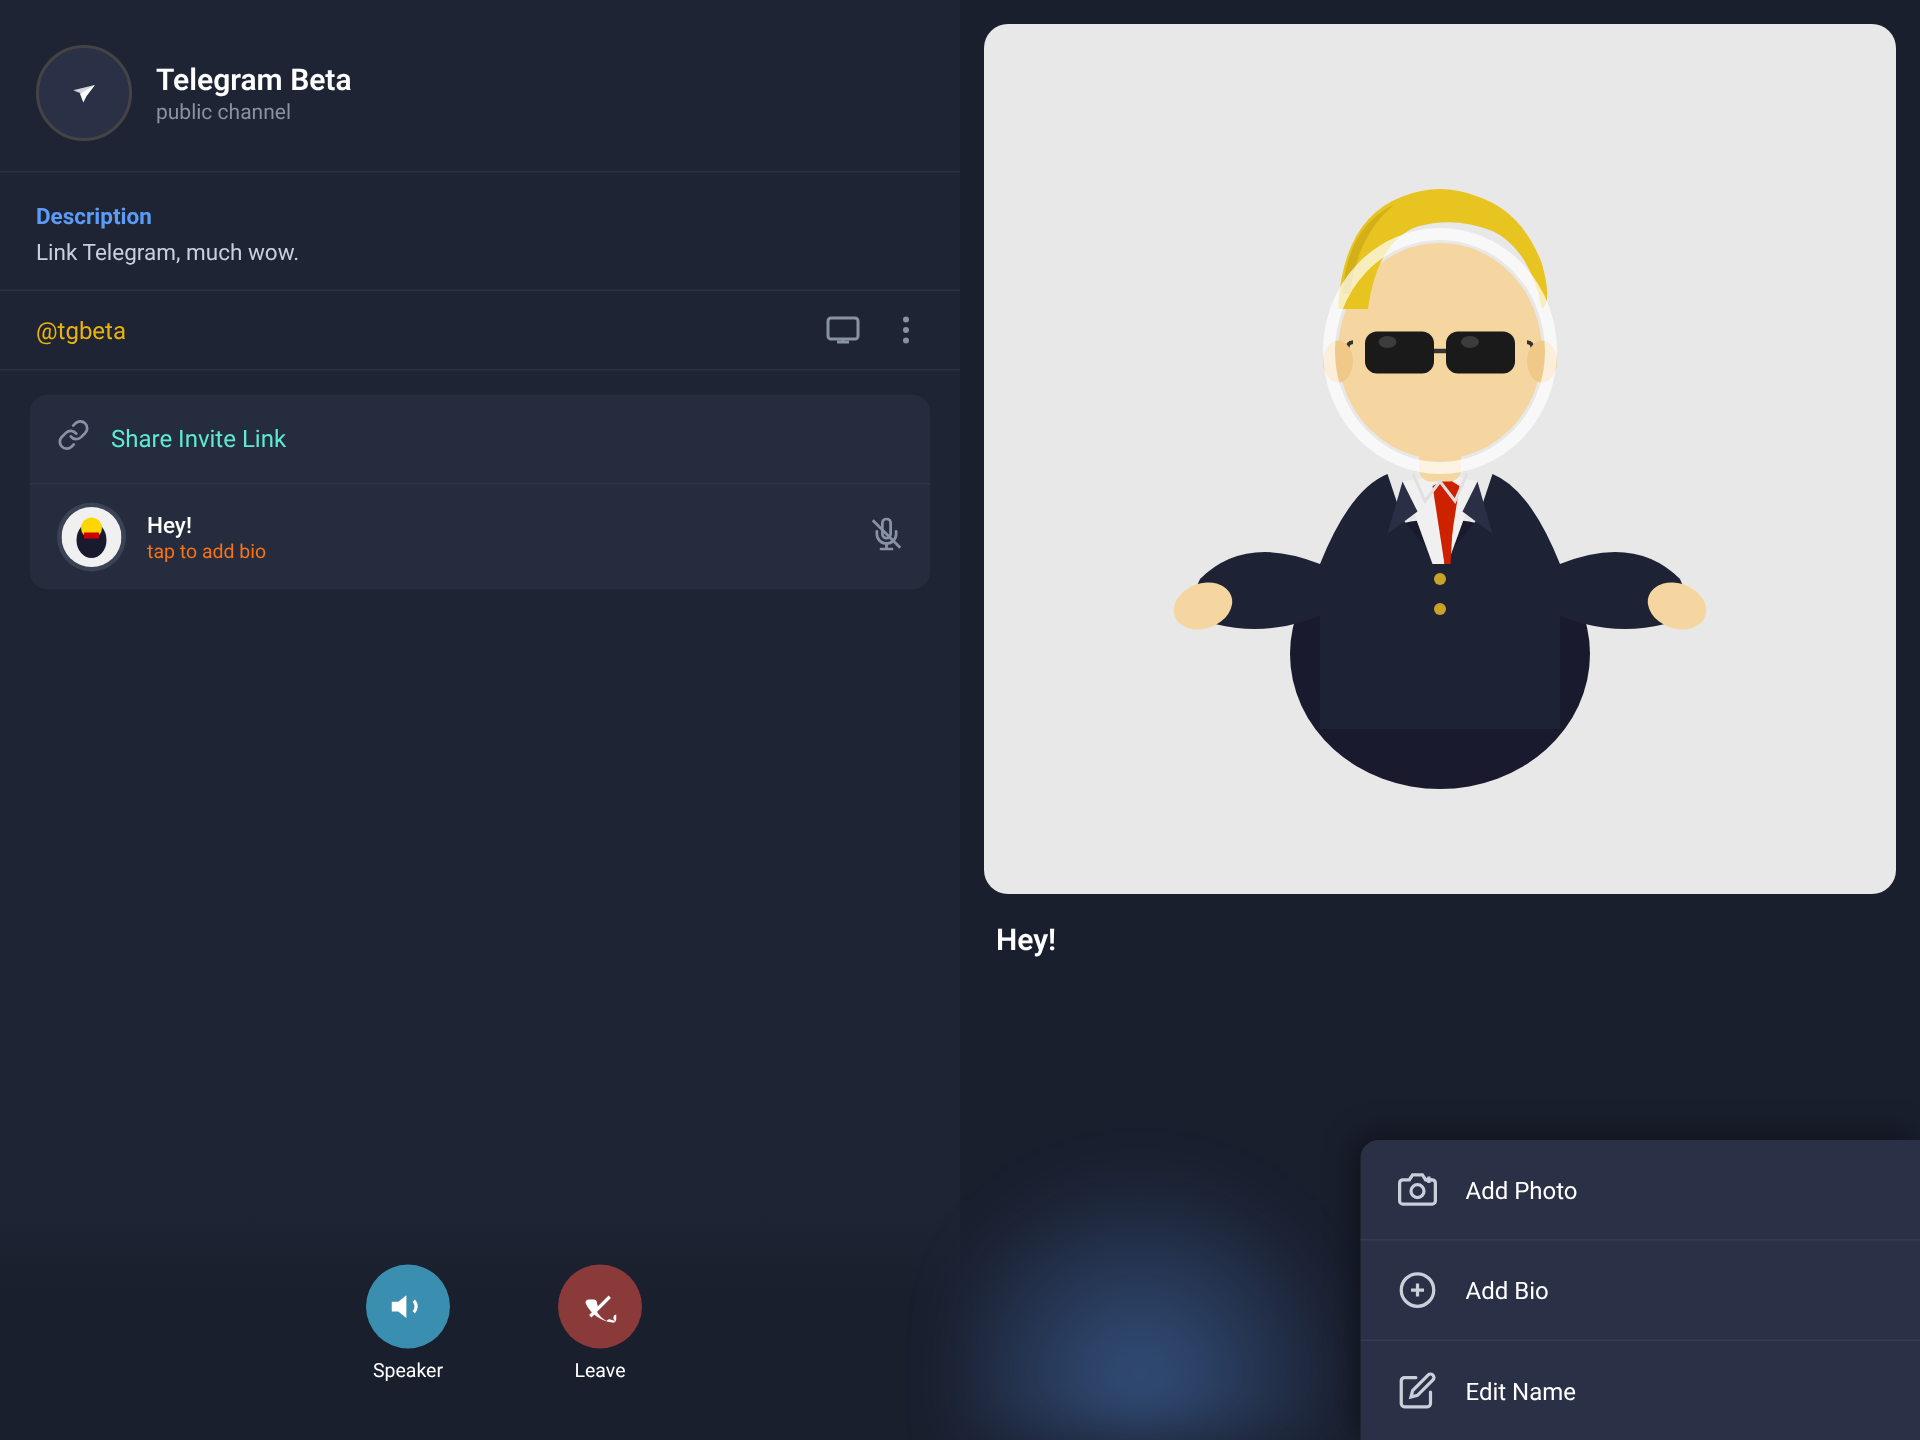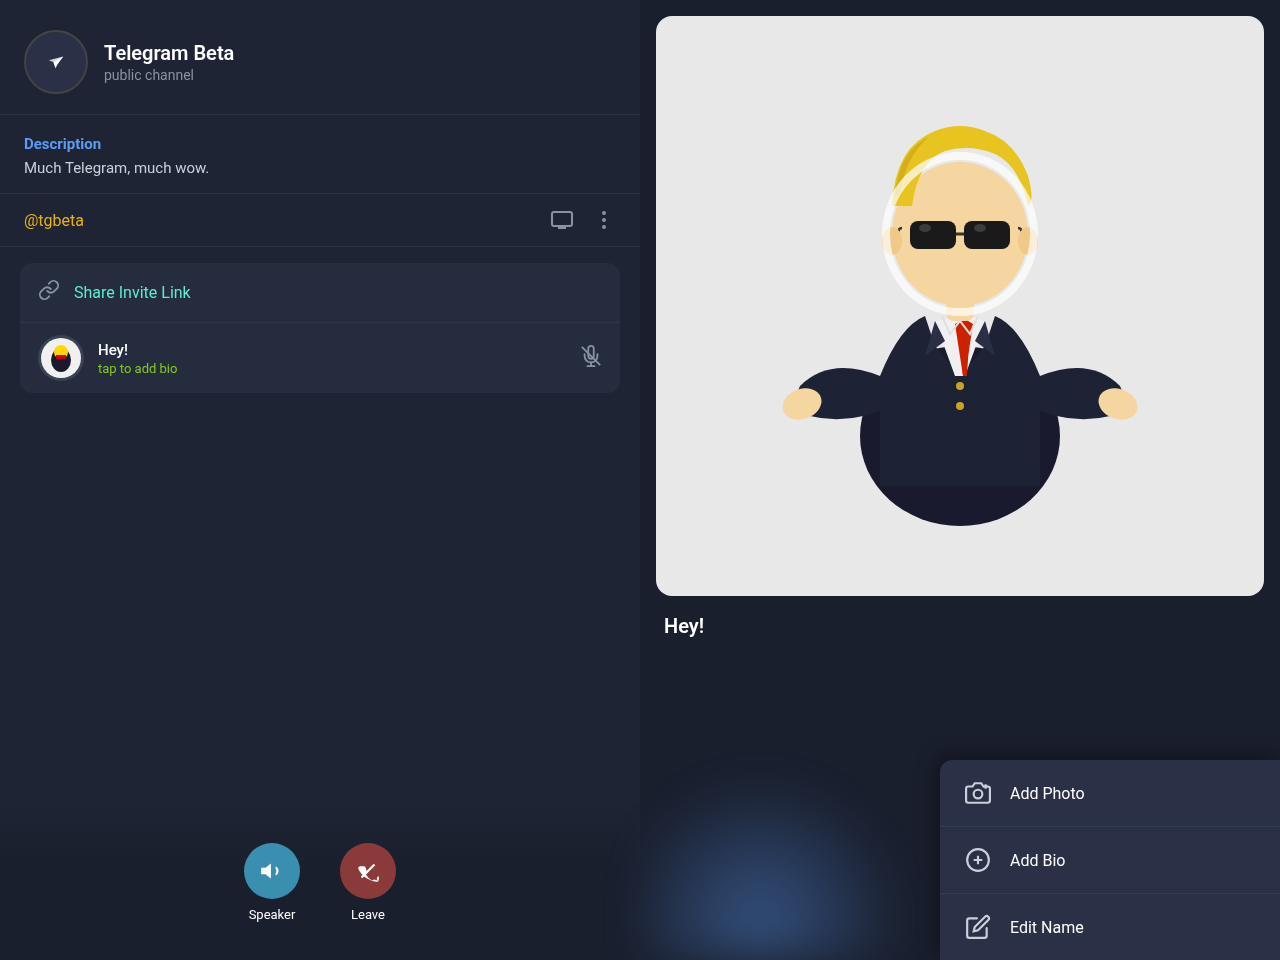--- a/index.html
+++ b/index.html
@@ -155,21 +155,21 @@
       flex: 1;
     }
 
     .member-name {
       color: #ffffff;
       font-size: 15px;
       font-weight: 500;
     }
 
     .member-sub {
-      color: #84cc16;
+      color: #f97316;
       font-size: 13px;
       margin-top: 2px;
     }
 
     .mic-muted-icon {
       color: #8892a4;
       font-size: 20px;
     }
 
     
@@ -192,20 +192,21 @@
       gap: 40px;
       margin-bottom: 8px;
     }
 
     .ctrl-btn-small {
       display: flex;
       flex-direction: column;
       align-items: center;
       gap: 8px;
       cursor: pointer;
+      margin-left: 32px;
     }
 
     .ctrl-btn-small .btn-circle {
       width: 56px;
       height: 56px;
       border-radius: 50%;
       display: flex;
       align-items: center;
       justify-content: center;
     }
@@ -281,21 +282,21 @@
       color: #ffffff;
       font-size: 20px;
       font-weight: 600;
     }
 
     
     .context-menu {
       position: absolute;
       bottom: 0;
       right: 0;
-      width: 340px;
+      width: 373px;
       background: #2a3045;
       border-radius: 12px 0 0 0;
       overflow: hidden;
       box-shadow: -4px -4px 20px rgba(0,0,0,0.4);
     }
 
     .context-menu-item {
       display: flex;
       align-items: center;
       gap: 18px;
@@ -348,21 +349,21 @@
       </svg>
     </div>
     <div class="channel-info">
       <h2>Telegram Beta</h2>
       <p>public channel</p>
     </div>
   </div>
 
   <div class="description-section">
     <div class="description-label">Description</div>
-    <div class="description-text">Much Telegram, much wow.</div>
+    <div class="description-text">Link Telegram, much wow.</div>
   </div>
 
   <div class="username-row">
     <span class="username-text">@tgbeta</span>
     <div class="username-icons">
       <span class="icon-btn">
         <svg width="24" height="24" viewBox="0 0 24 24" fill="none">
           <rect x="2" y="4" width="20" height="14" rx="2" stroke="#8892a4" stroke-width="2"></rect>
           <path d="M8 20h8M12 18v2" stroke="#8892a4" stroke-width="2"></path>
         </svg>

